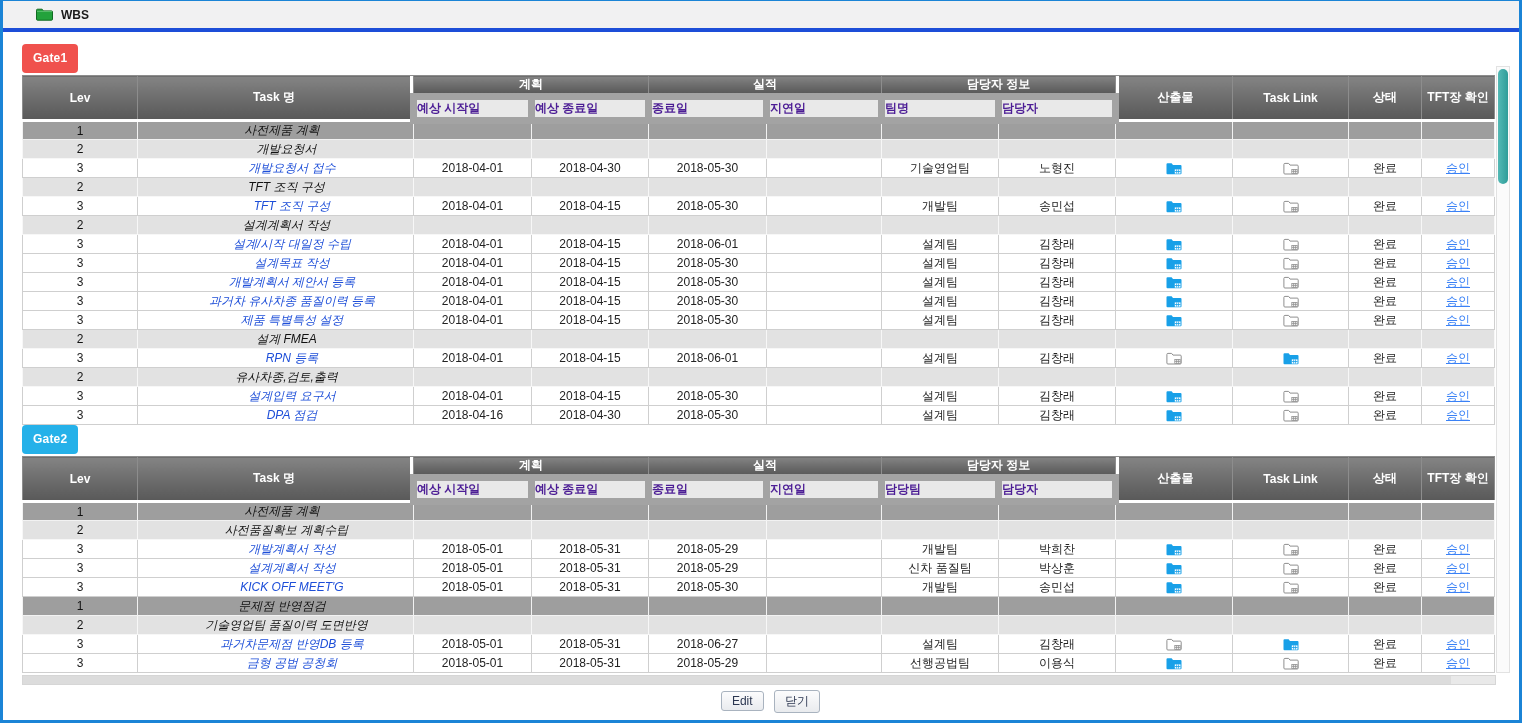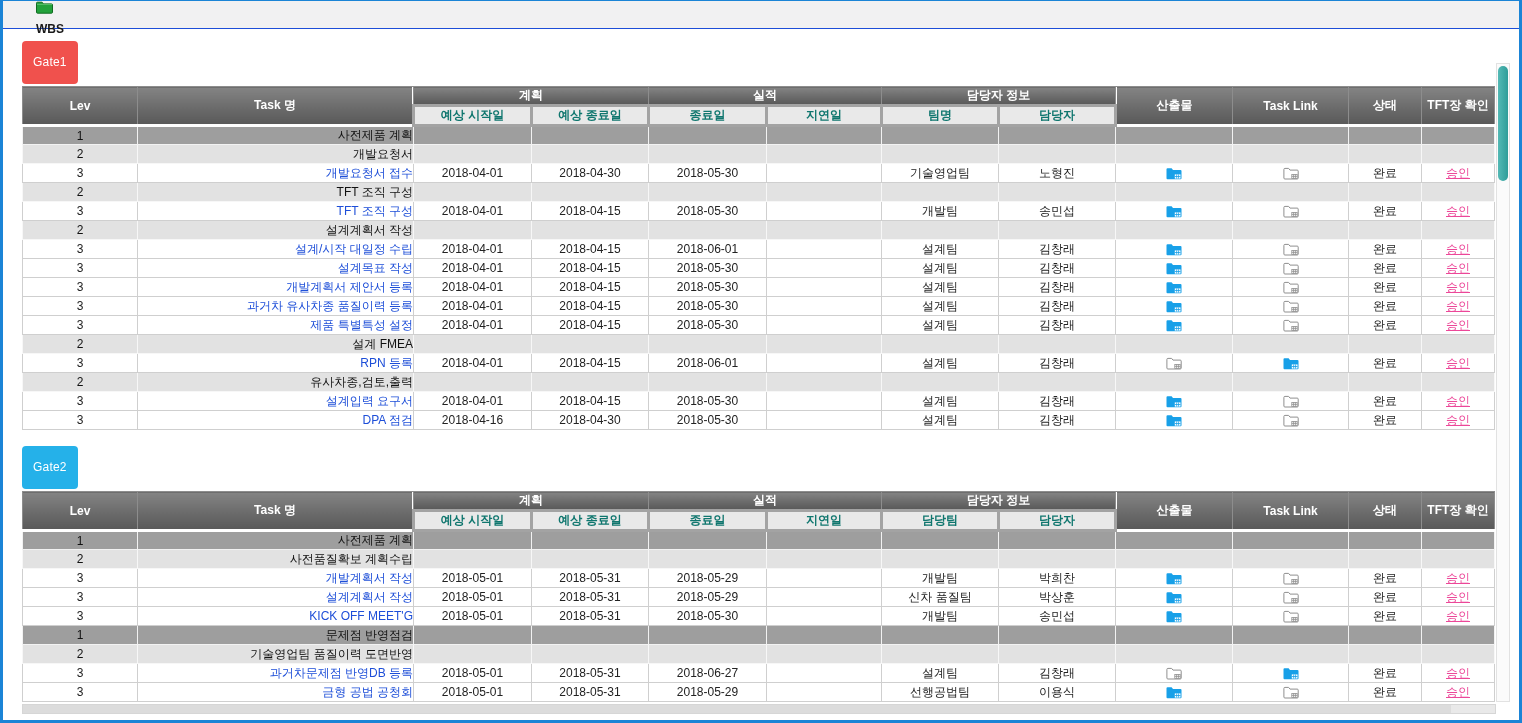--- a/index.html
+++ b/index.html
@@ -1,43 +1,43 @@
 <!DOCTYPE html>
 <html><head>
 <meta charset="utf-8">
 <style>
   html,body{margin:0;padding:0;background:#fff;}
   body{font-family:"Liberation Sans","DejaVu Sans",sans-serif;}
   .page{width:1522px;height:723px;box-sizing:border-box;background:#fff;
         border:3px solid #1b84d6;border-top-width:1px;overflow:hidden;position:relative;}
-  .titlebar{height:27px;background:#f1f1f2;border-bottom:1px solid #1d4ed8;
-            display:flex;align-items:flex-start;padding-left:33px;gap:8px;flex-direction:column;}
+  .titlebar{height:27px;background:#f1f1f2;border-bottom:4px solid #1d4ed8;
+            display:flex;align-items:center;padding-left:33px;gap:8px;}
   .titlebar .title{font-size:12px;font-weight:bold;color:#1a1a1a;}
   .content{padding:12px 0 0 19px;}
-  .gate-badge{display:inline-block;height:15px;line-height:15px;padding:14px 11px;margin-bottom:2px;
-              border-radius:4px;color:#fff;font-weight:normal;font-size:12px;letter-spacing:.2px;}
+  .gate-badge{display:inline-block;height:15px;line-height:15px;padding:7px 11px;margin-bottom:2px;
+              border-radius:4px;color:#fff;font-weight:bold;font-size:12px;letter-spacing:.2px;}
   .gate-section{margin:0;}
-  .gate-section + .gate-section{margin-top:16px;}
+  .gate-section + .gate-section{margin-top:0;}
   .tables-wrap{position:relative;width:1488px;}
   table.wbs{border-collapse:collapse;table-layout:fixed;width:1472px;font-size:12px;border:1px solid #b5b5b5;}
   th,td{box-sizing:border-box;padding:0;overflow:hidden;white-space:nowrap;}
   th.g{background:linear-gradient(180deg,#848484 0%,#6b6b6b 55%,#595959 100%);
        color:#fff;font-weight:bold;font-size:12px;border:1px solid #8d8d8d;height:17px;text-align:center;}
-  tr.sub th{background:#e9e9e9;color:#0f766e;font-weight:bold;font-size:12px;border:3px solid #a3a3a3;height:19px;text-align:center;}
+  tr.sub th{background:#e9e9e9;color:#4c1d95;font-weight:bold;font-size:12px;border:7px solid #a3a3a3;height:19px;text-align:left;}
   tbody td{height:19px;border:1px solid #cfcfcf;text-align:center;color:#222;}
   tbody tr:first-child td{border-top:3px solid #fff;}
   tr.lev1 td{background:#9e9e9e;border-color:#f2f2f2;color:#111;}
   tr.lev2 td{background:#e2e2e2;border-color:#f7f7f7;color:#111;}
   tr.lev3 td{background:#fff;}
-  td.task{text-align:right;}
+  td.task{text-align:center;font-style:italic;}
   .ind1{padding-left:13px;}
   .ind2{padding-left:22px;}
   .ind3{padding-left:33px;}
   a.tlink{color:#1d4ed8;text-decoration:none;cursor:pointer;}
-  a.approve{color:#ec4899;text-decoration:underline;cursor:pointer;}
+  a.approve{color:#3b82f6;text-decoration:underline;cursor:pointer;}
   .icon-btn{display:inline-block;vertical-align:middle;cursor:pointer;line-height:0;}
   .vscroll{position:absolute;top:22px;right:0;bottom:0;width:14px;background:#fbfbfb;border:1px solid #e2e2e2;box-sizing:border-box;}
   .vthumb{position:absolute;top:2px;left:1px;width:10px;height:115px;border-radius:6px;
           background:linear-gradient(90deg,#54b9b5,#2f9d99);}
   .hscroll{width:1474px;height:10px;margin-top:2px;background:#e9e9e9;border:1px solid #d6d6d6;box-sizing:border-box;}
   .hthumb{height:100%;width:97%;background:#dcdcdc;}
   .footer{text-align:center;margin-top:5px;}
   .btn{font-family:inherit;font-size:12px;color:#2b3650;padding:2px 10px;margin:0 3px;
        background:linear-gradient(180deg,#fcfcfd,#e9ebee);border:1px solid #a9b3bf;border-radius:3px;cursor:pointer;}
 </style>
@@ -607,14 +607,18 @@
               </tbody>
             </table></div>
         </div>
       <div class="vscroll">
         <div class="vthumb"></div>
       </div>
     </div>
     <div class="hscroll">
       <div class="hthumb"></div>
     </div>
+    <div class="footer">
+      <button class="btn">Edit</button>
+      <button class="btn">닫기</button>
+    </div>
   </div>
 </div>
 
 </body></html>

